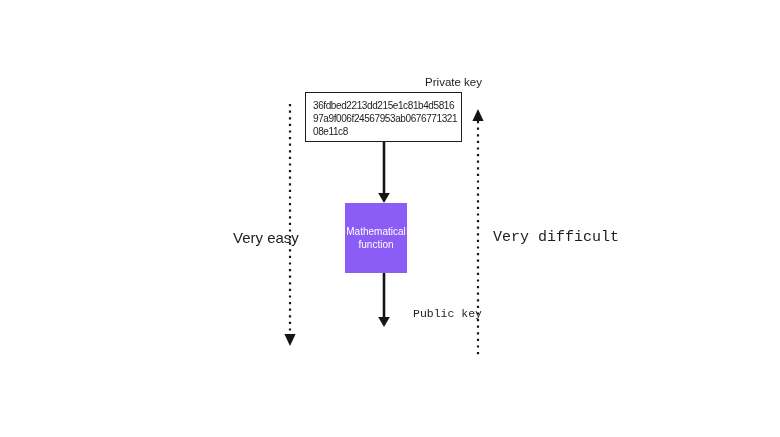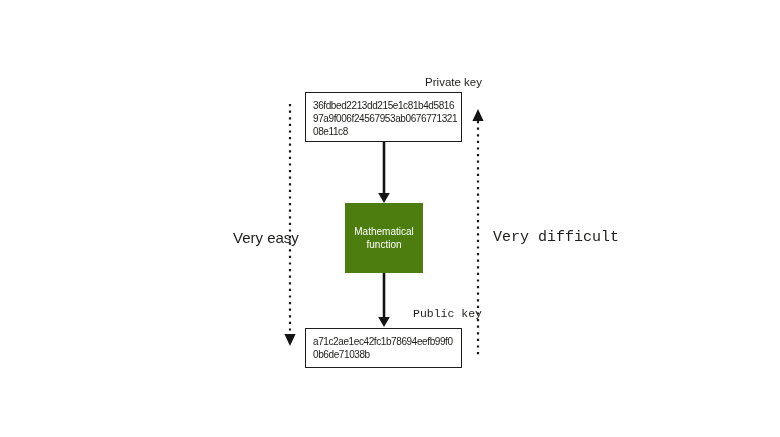--- a/index.html
+++ b/index.html
@@ -50,23 +50,23 @@
     line-height: 13px;
     letter-spacing: -0.4px;
     white-space: pre-line;
     color: #1d1d1b;
   }
 
   .function-box {
     position: absolute;
     left: 345px;
     top: 203px;
-    width: 78px;
+    width: 62px;
     height: 70px;
-    background: #4d7c0f;
+    background: #8b5cf6;
     display: flex;
     align-items: center;
     justify-content: center;
     text-align: center;
   }
   .function-label {
     color: #ffffff;
     font-size: 10px;
     line-height: 13px;
     white-space: pre-line;
@@ -113,22 +113,18 @@
 08e11c8</div>
   </div>
 
   <div class="function-box">
     <div class="function-label">Mathematical
 function</div>
   </div>
 
   <div class="key-label public">Public key</div>
 
-  <div class="key-box public">
-    <div class="key-value">a71c2ae1ec42fc1b78694eefb99f0
-0b6de71038b</div>
-  </div>
 
   <div class="side-label left">Very easy</div>
 
   <div class="side-label right">Very difficult</div>
 
 </div>
 
 </body></html>

